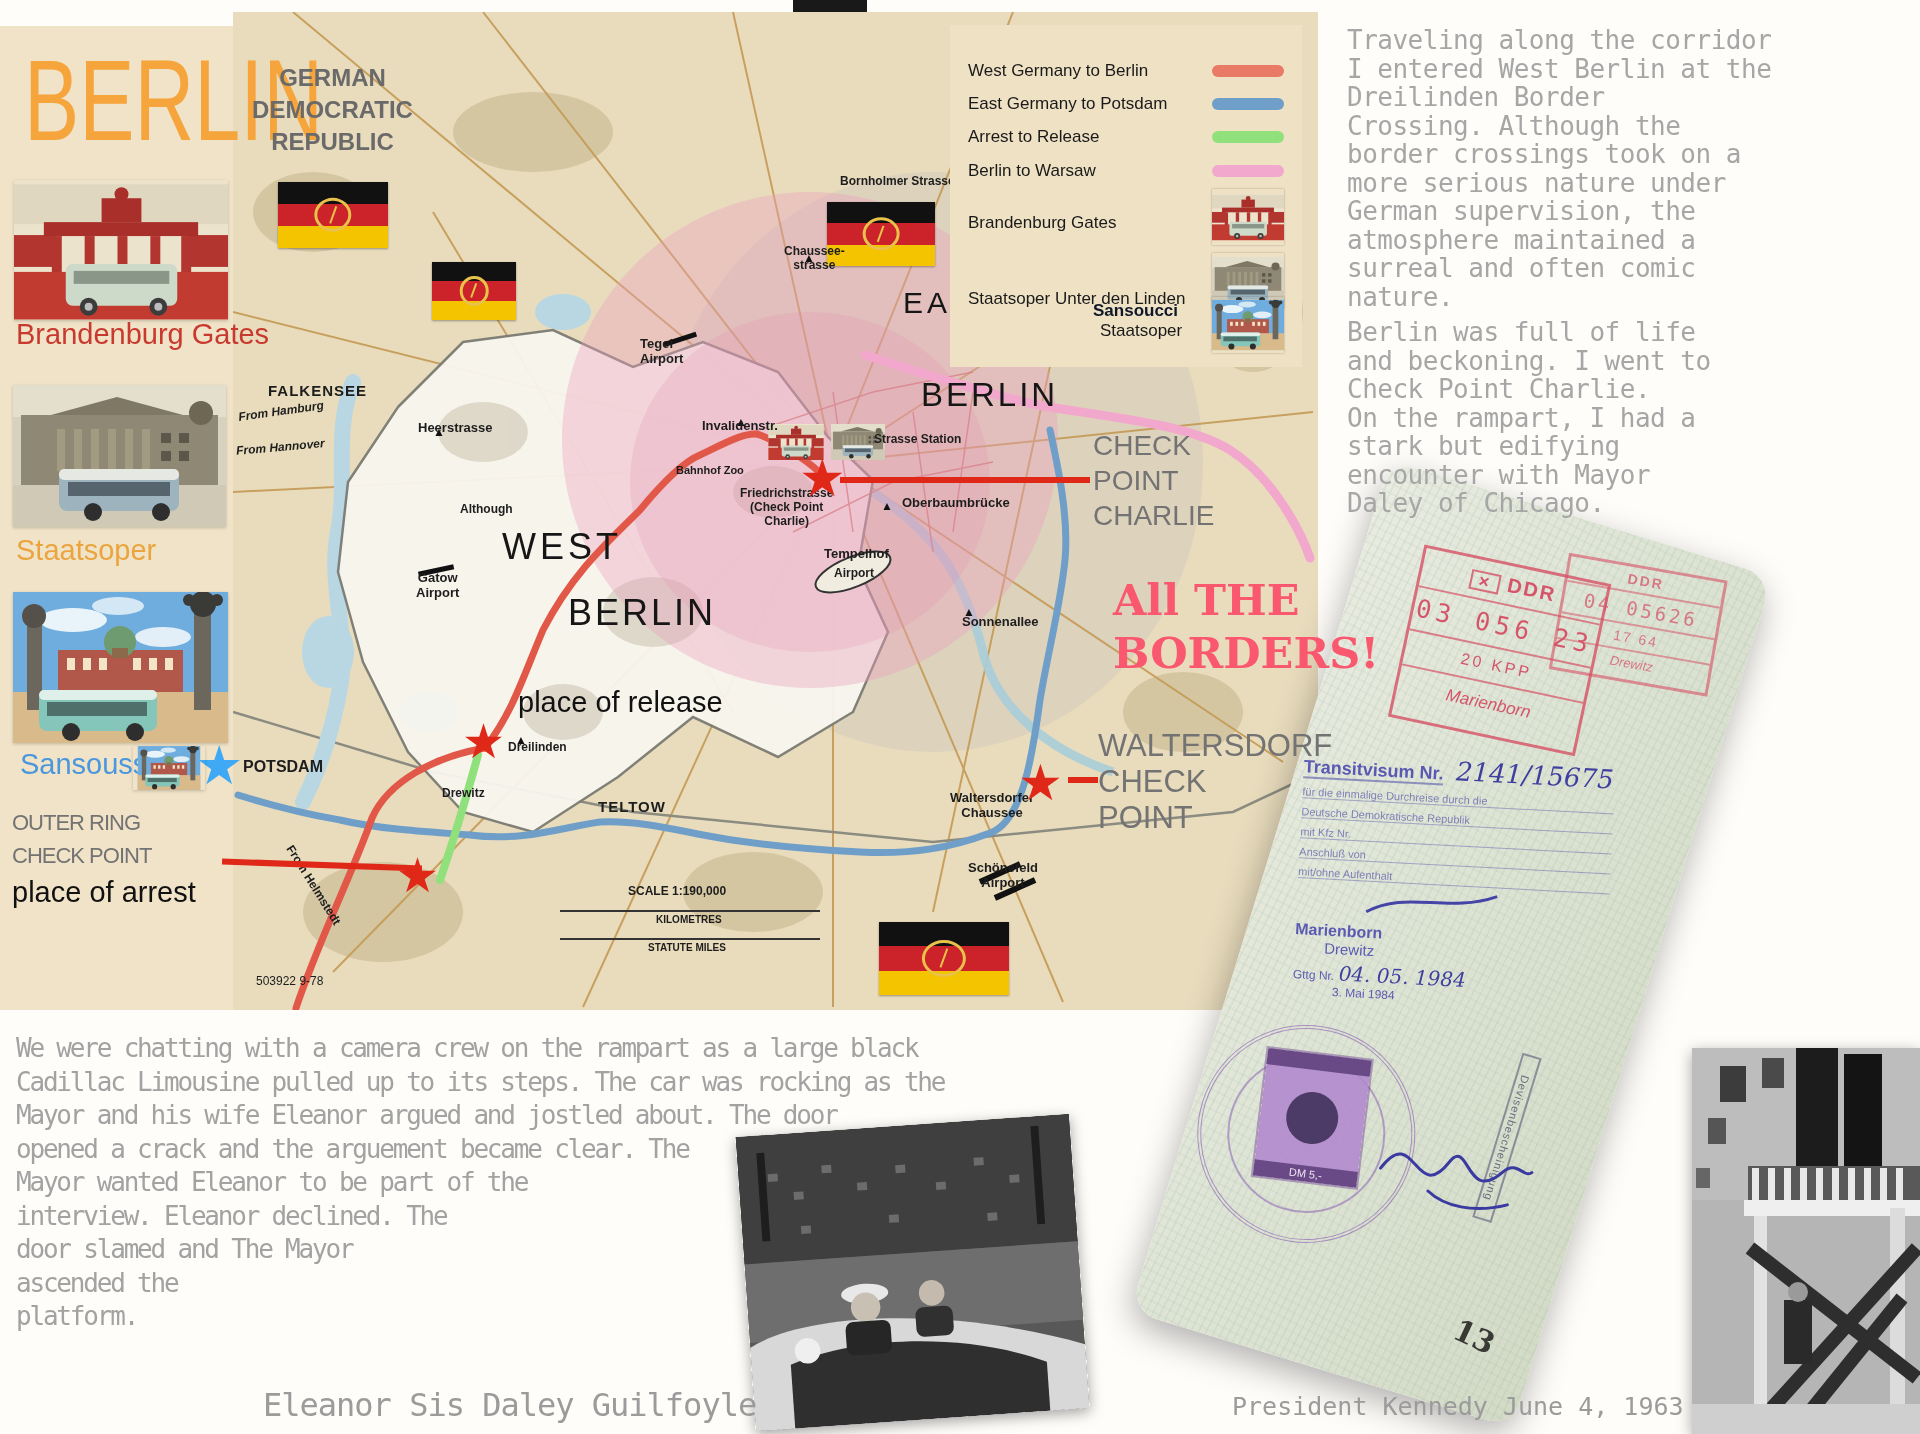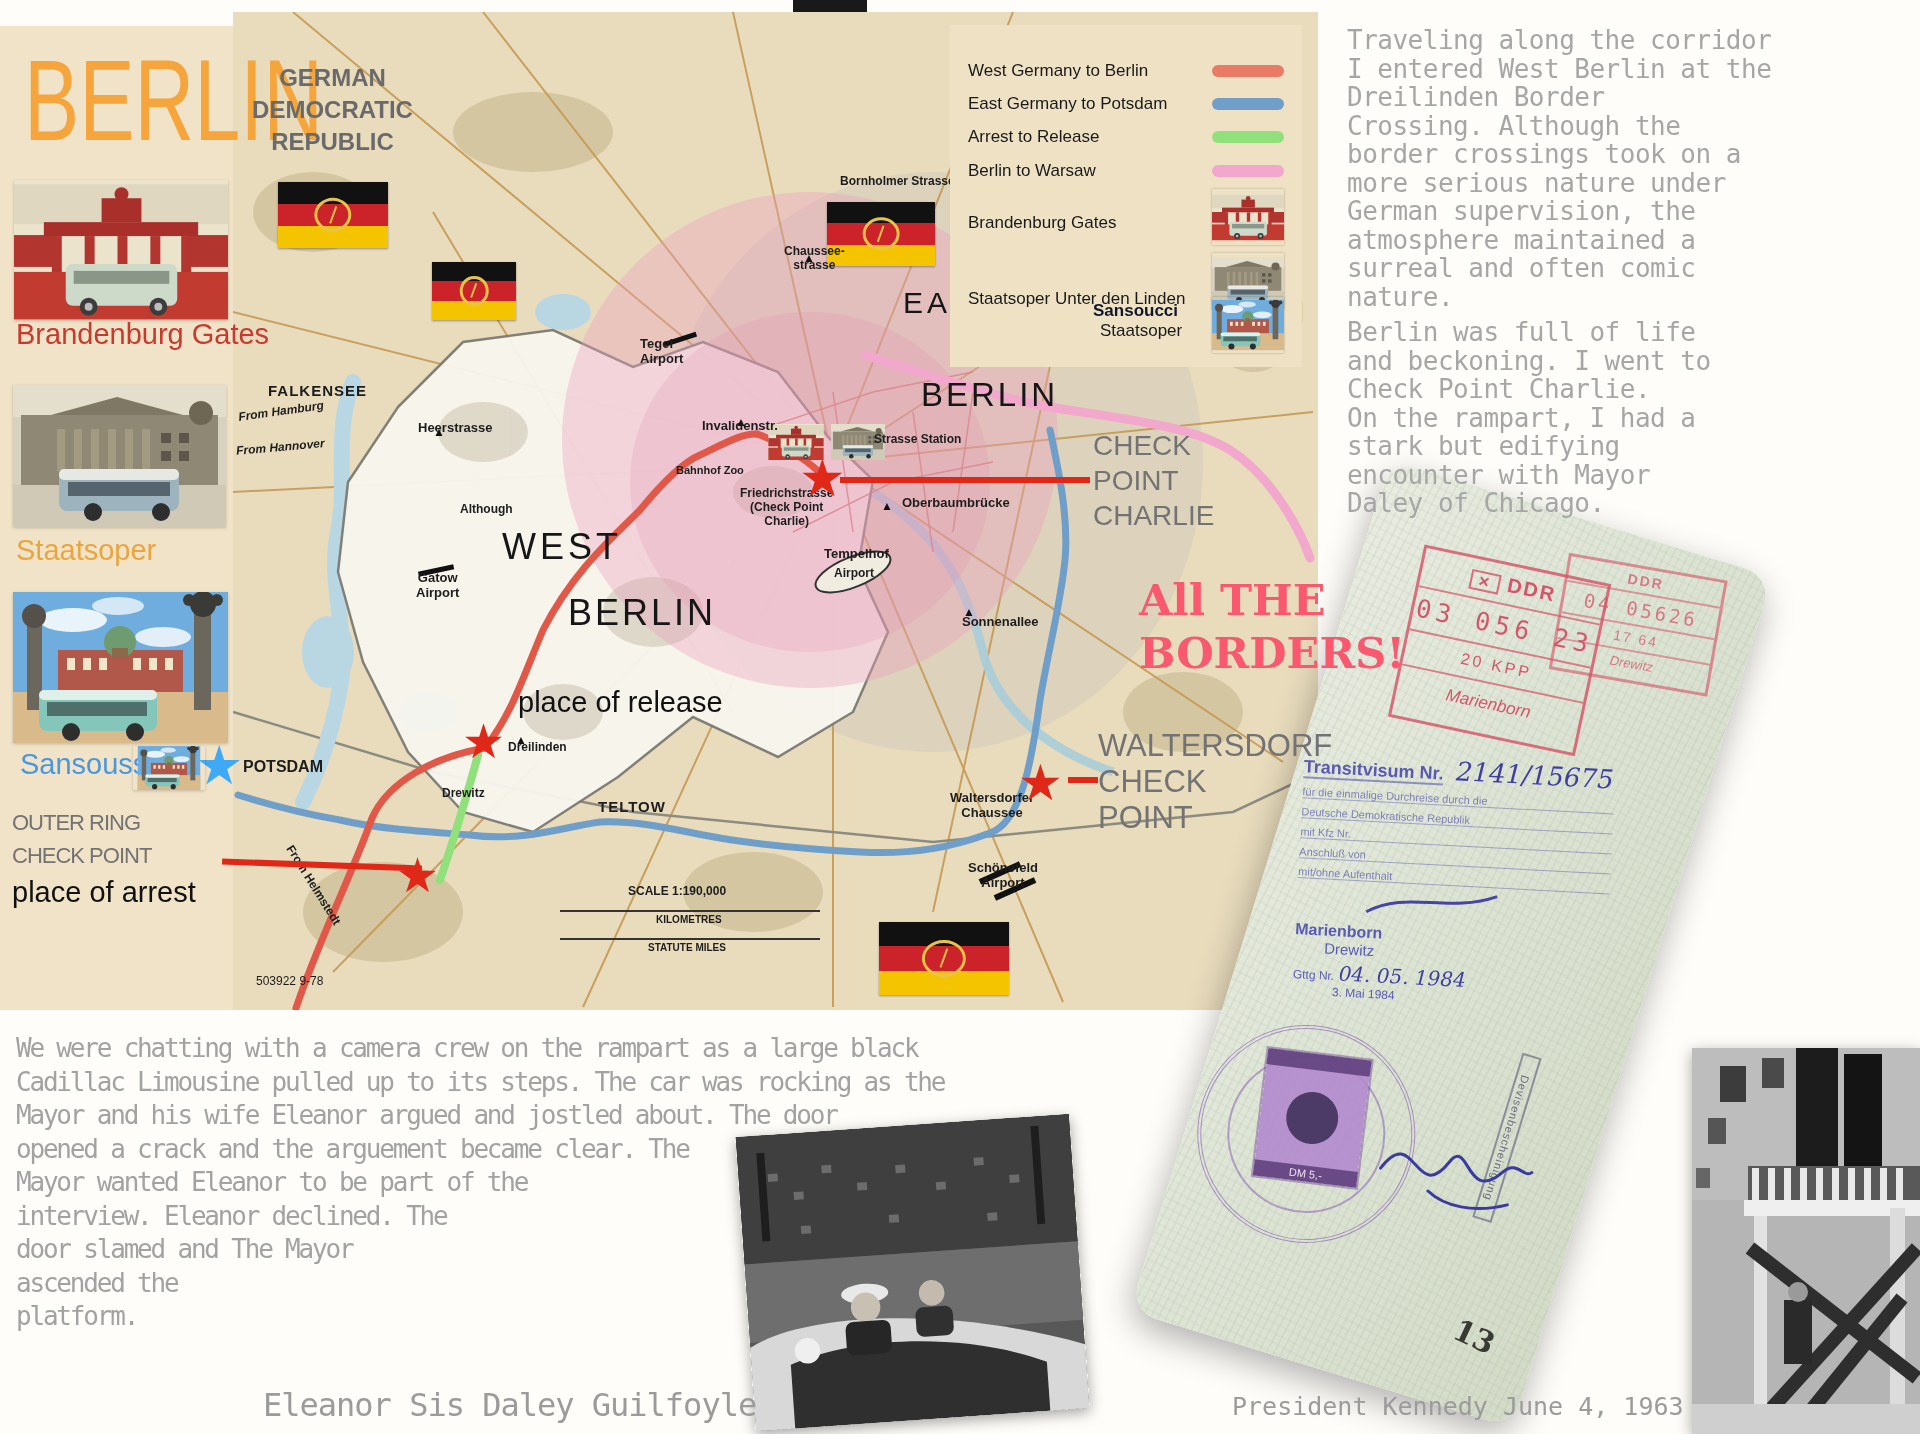--- a/index.html
+++ b/index.html
@@ -28,21 +28,21 @@
   
   .legend{left:950px;top:25px;width:352px;height:342px;background:#eee1c4;z-index:5;}
   .leg-row{position:absolute;left:18px;font-size:17px;color:#1a1a1a;}
   .leg-swatch{position:absolute;left:262px;width:72px;height:12px;border-radius:6px;}
   .leg-thumb{position:absolute;left:262px;width:72px;height:56px;overflow:hidden;box-shadow:0 0 2px rgba(0,0,0,.3);}
   .leg-red{color:#0f172a;font-weight:bold;}
   
   .typed{font-family:"DejaVu Sans Mono","Liberation Mono",monospace;color:#a6a6a6;white-space:pre-line;z-index:7;}
   .right-col{left:1347px;width:480px;font-size:26px;line-height:28.5px;letter-spacing:-.5px;}
   .bottom-col{left:16px;width:960px;font-size:26px;line-height:33.5px;letter-spacing:-2.2px;color:#a2a2a2;}
-  .borders{left:1113px;top:574px;font-family:"DejaVu Serif",serif;font-weight:bold;font-size:43px;line-height:53px;color:#f9586f;z-index:7;white-space:pre-line;margin-left:26px;}
+  .borders{left:1113px;top:574px;font-family:"DejaVu Serif",serif;font-weight:bold;font-size:43px;line-height:53px;color:#f9586f;z-index:7;white-space:pre-line;}
   .caption{font-family:"DejaVu Sans Mono","Liberation Mono",monospace;color:#9b9b9b;z-index:7;white-space:nowrap;}
   
   .ddr-flag{z-index:4;box-shadow:0 1px 2px rgba(0,0,0,.35);background:linear-gradient(#111 0 33.4%,#cc2229 33.4% 66.7%,#f5c400 66.7%);}
   .ddr-flag .emblem{position:absolute;left:50%;top:50%;transform:translate(-50%,-50%);border:3px solid #e8c24a;border-radius:50%;width:34%;height:52%;box-sizing:border-box;}
   .ddr-flag .emblem:after{content:"";position:absolute;left:50%;top:18%;width:2px;height:62%;background:#e8c24a;transform:translateX(-50%) rotate(20deg);}
   
   .passport{left:1390px;top:460px;width:400px;height:890px;transform:rotate(17deg);transform-origin:top left;z-index:5;border-radius:28px;
     background:linear-gradient(105deg,#e9ece1,#dfe5d6 40%,#d3dbc7);box-shadow:0 12px 34px rgba(0,0,0,.3);}
   .passport:before{content:"";position:absolute;inset:0;border-radius:28px;
     background:repeating-linear-gradient(100deg,rgba(150,175,145,.13) 0 2px,transparent 2px 7px),repeating-linear-gradient(10deg,rgba(150,175,160,.09) 0 2px,transparent 2px 9px);}

